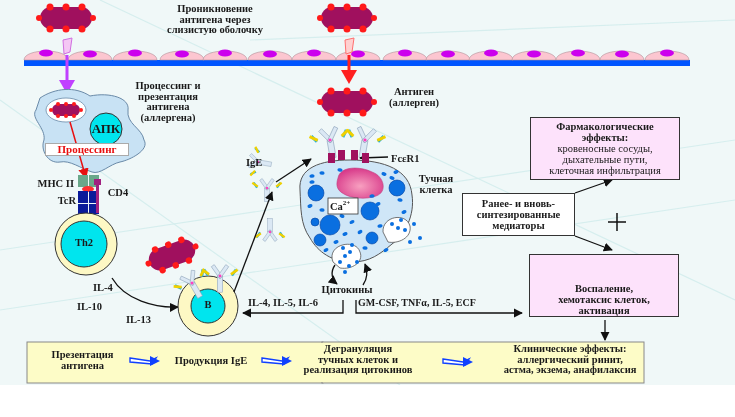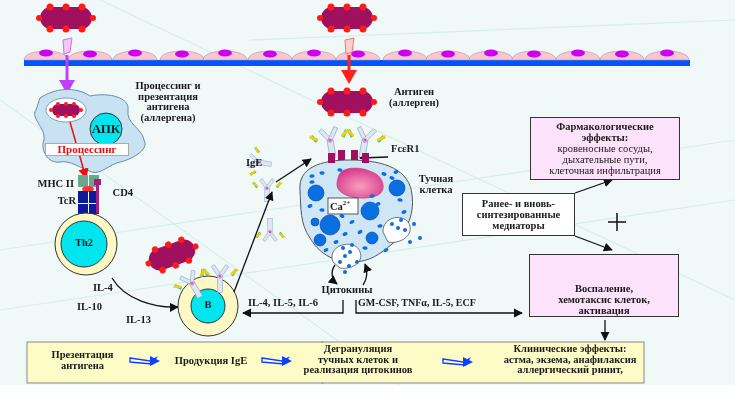--- a/index.html
+++ b/index.html
@@ -390,47 +390,52 @@
     <path d="M262,358 L282,361 L288,358 L284,364 L262,362 Z"></path>
     <path d="M443,359 L463,362 L469,359 L465,365 L443,363 Z"></path>
   </g>
   <g fill="#1040ff">
     <path d="M150,356 L160,361 L150,366 Z"></path>
     <path d="M282,356 L292,361 L282,366 Z"></path>
     <path d="M463,357 L473,362 L463,367 Z"></path>
   </g>
 </svg>
 
+<div class="lbl" style="left:150px;top:4px;width:130px;font-size:10.5px;">
+  <div>Проникновение</div>
+  <div>антигена через</div>
+  <div>слизистую оболочку</div>
+</div>
 
 <div class="lbl" style="left:124px;top:81px;width:88px;font-size:10.5px;">
   <div>Процессинг и</div>
   <div>презентация</div>
   <div>антигена</div>
   <div>(аллергена)</div>
 </div>
 
 <div class="lbl" style="left:91px;top:122px;width:30px;font-size:13px;">АПК</div>
 <div class="lbl" style="left:45px;top:143px;width:74px;font-size:11px;color:#e81010;background:#ffffff;border:0.5px solid #aaa;padding:0 4px;">Процессинг</div>
 <div class="lbl" style="left:34px;top:179px;width:40px;font-size:10.5px;text-align:right;">MHC II</div>
-<div class="lbl" style="left:103px;top:188px;width:30px;font-size:10.5px;text-align:right;">CD4</div>
+<div class="lbl" style="left:103px;top:188px;width:30px;font-size:10.5px;text-align:center;">CD4</div>
 <div class="lbl" style="left:50px;top:196px;width:26px;font-size:10.5px;text-align:right;">TcR</div>
 <div class="lbl" style="left:70px;top:238px;width:28px;font-size:10.5px;">Th2</div>
 <div class="lbl" style="left:200px;top:300px;width:16px;font-size:10.5px;">B</div>
 
 <div class="lbl" style="left:85px;top:283px;font-size:10.5px;margin-left:8px;">IL-4</div>
 <div class="lbl" style="left:77px;top:302px;font-size:10.5px;">IL-10</div>
 <div class="lbl" style="left:126px;top:315px;font-size:10.5px;">IL-13</div>
 
 <div class="lbl" style="left:246px;top:158px;font-size:10.5px;">IgE</div>
 
 <div class="lbl" style="left:384px;top:87px;width:60px;font-size:10.5px;">
   <div>Антиген</div>
   <div>(аллерген)</div>
 </div>
-<div class="lbl" style="left:391px;top:144px;font-size:10.5px;">FcεR1</div>
+<div class="lbl" style="left:391px;top:154px;font-size:10.5px;">FcεR1</div>
 <div class="lbl" style="left:413px;top:174px;width:46px;font-size:10.5px;">
   <div>Тучная</div>
   <div>клетка</div>
 </div>
 <div class="lbl" style="left:330px;top:200px;width:19px;font-size:10.5px;">
   <span>Ca</span><sup style="font-size:7px;">2+</sup>
 </div>
 <div class="lbl" style="left:317px;top:285px;width:60px;font-size:10.5px;">Цитокины</div>
 <div class="lbl" style="left:248px;top:298px;font-size:10.5px;">IL-4, IL-5, IL-6</div>
 <div class="lbl" style="left:358px;top:298px;font-size:10px;">GM-CSF, TNFα, IL-5, ECF</div>
@@ -462,16 +467,16 @@
 <div class="lbl" style="left:163px;top:356px;width:96px;font-size:10.5px;">
   <div>Продукция IgE</div>
 </div>
 <div class="lbl" style="left:293px;top:344px;width:130px;font-size:10.5px;">
   <div>Дегрануляция</div>
   <div>тучных клеток и</div>
   <div>реализация цитокинов</div>
 </div>
 <div class="lbl" style="left:500px;top:344px;width:140px;font-size:10.5px;">
   <div>Клинические эффекты:</div>
+  <div>аллергический ринит,</div>
   <div>астма, экзема, анафилаксия</div>
-  <div>аллергический ринит,</div>
 </div>
 </div>
 
 </body></html>

